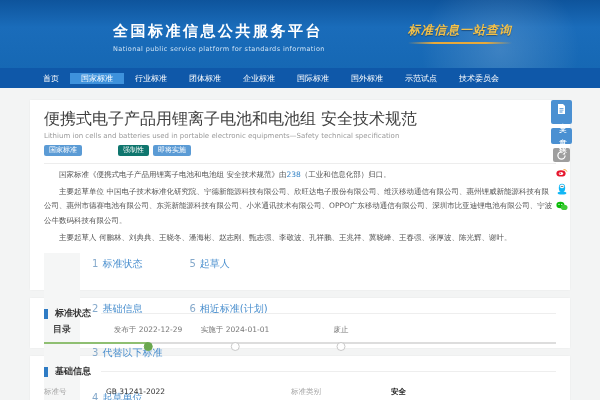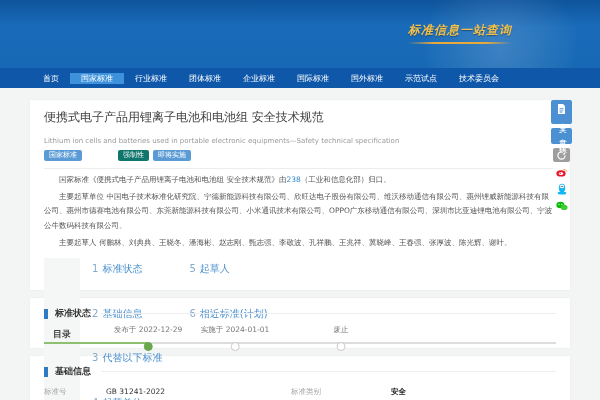--- a/index.html
+++ b/index.html
@@ -49,22 +49,22 @@
   .nav-item.active{background:#3e92dc;}
   
   .card{
     width:540px;margin:0 auto 8px;background:#fff;box-sizing:border-box;
     padding:9px 14px;box-shadow:0 0 2px rgba(0,0,0,.05);
   }
   .card.first{margin-top:12px;height:190px;}
   .card.status{height:50px;}
   .card.info{height:60px;}
   
-  .std-title{font-size:12px;color:#3f3f3f;font-weight:500;}
-  .std-title-en{font-size:7px;color:#9a9a9a;margin-top:11px;}
+  .std-title{font-size:16px;color:#3f3f3f;font-weight:500;}
+  .std-title-en{font-size:7px;color:#9a9a9a;margin-top:2px;}
   .badges{display:flex;gap:4px;margin:5px 0 7px;}
   .badge{font-size:7px;color:#fff;padding:2px 5px;border-radius:2px;line-height:1;}
   .badge.blue{background:#5b9bd5;}
   .badge.green{background:#0f766e;margin-left:32px;}
   .divider{border-top:1px solid #ededed;margin:4px 0 4px;}
   .para{font-size:7.5px;color:#555;text-indent:2em;line-height:1.95;margin:2px 0;}
   .para a{color:#3a87c8;text-decoration:none;cursor:pointer;}
   
   .toc{display:flex;margin-top:8px;}
   .toc-label{
@@ -111,20 +111,24 @@
   .side-ico{
     width:17px;height:14px;margin:0 auto 3px;border-radius:2px;
     display:flex;align-items:center;justify-content:center;cursor:pointer;background:#fff;
   }
   .side-ico.gray{background:#9e9e9e;}
 </style>
 </head>
 <body>
 
 <div class="header">
+  <div class="brand">
+    <div class="brand-title">全国标准信息公共服务平台</div>
+    <div class="brand-sub">National public service platform  for standards information</div>
+  </div>
   <div class="slogan-wrap">
     <div class="slogan">标准信息一站查询</div>
     <div class="slogan-underline"></div>
   </div>
 </div>
 
 <div class="nav">
   <div class="nav-item">首页</div>
   <div class="nav-item active">国家标准</div>
   <div class="nav-item">行业标准</div>

